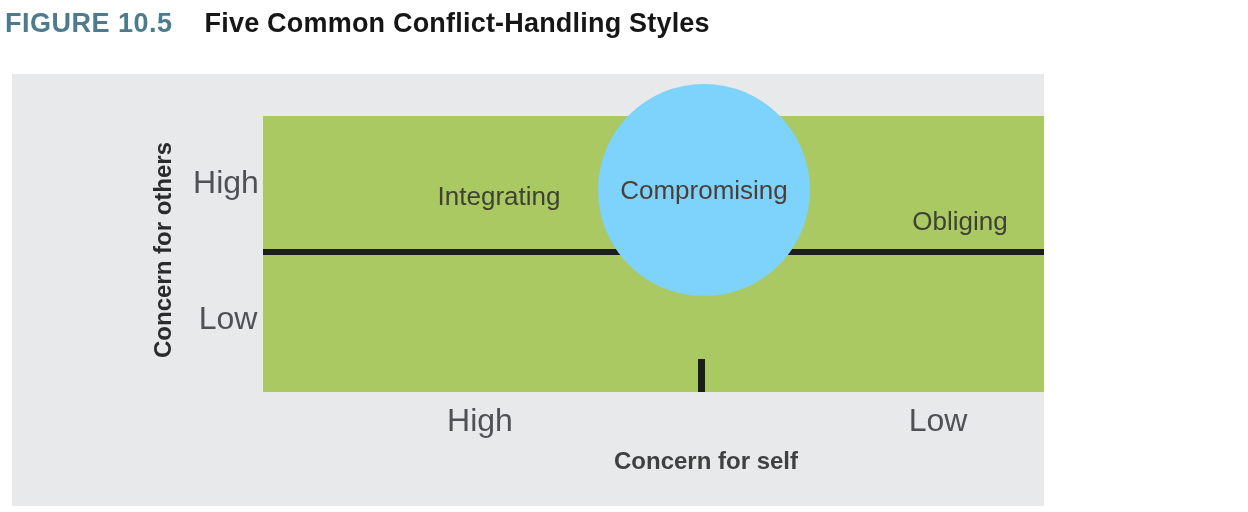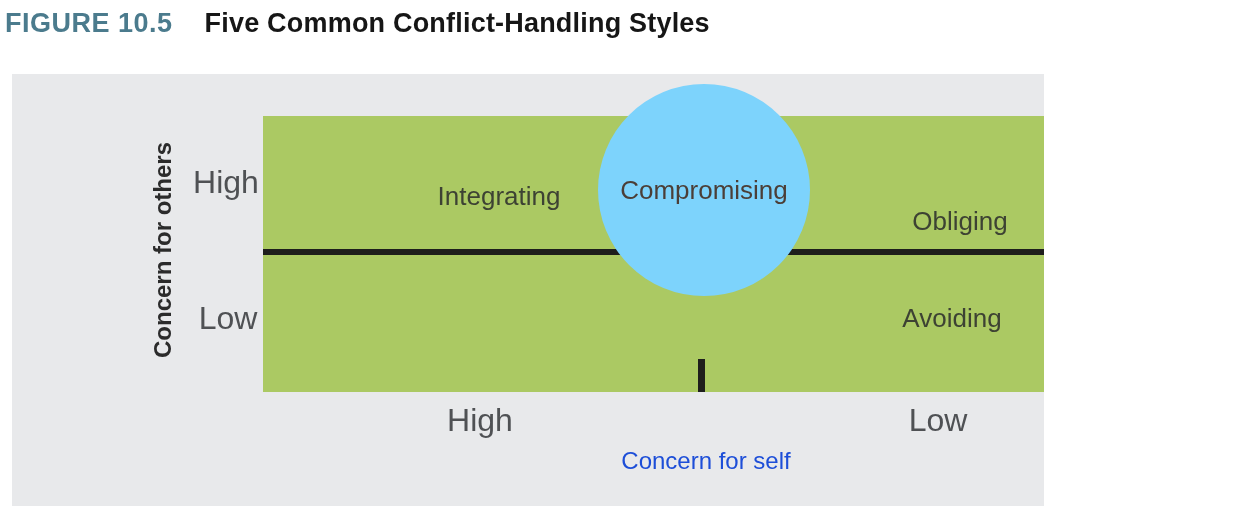--- a/index.html
+++ b/index.html
@@ -127,22 +127,22 @@
     font-weight: bold;
     color: #2b2b2b;
     white-space: nowrap;
   }
   .x-axis-title {
     position: absolute;
     left: 694px;
     top: 387px;
     transform: translate(-50%, -50%);
     font-size: 24px;
-    font-weight: normal;
-    color: #1d4ed8;
+    font-weight: bold;
+    color: #404040;
     white-space: nowrap;
   }
 </style>
 </head>
 <body>
 
 <div class="page">
 
   <div class="caption">
     <span class="fig-label">FIGURE 10.5</span>
@@ -163,21 +163,20 @@
 
       <div class="tick tick-top"></div>
 
       <div class="tick tick-bottom"></div>
 
       <div class="q-label q-tl">Integrating</div>
 
       <div class="q-label q-tr">Obliging</div>
 
 
-      <div class="q-label q-br">Avoiding</div>
 
       <div class="circle">
         <span>Compromising</span>
       </div>
 
     </div>
 
     <div class="axis-tick x-high">High</div>
 
     <div class="axis-tick x-low">Low</div>

